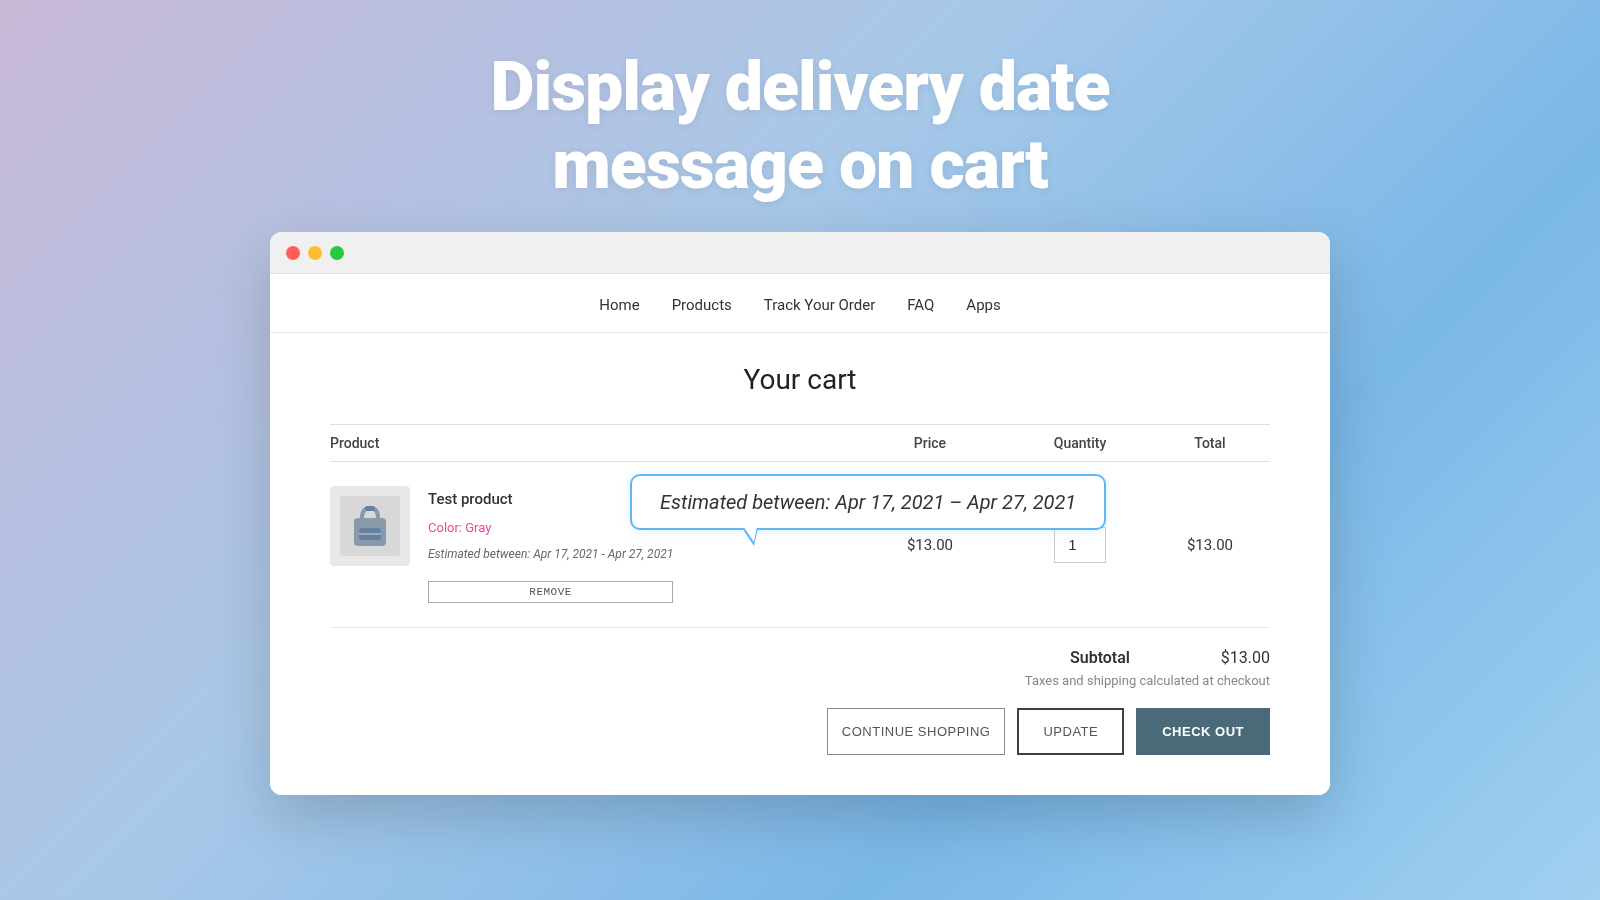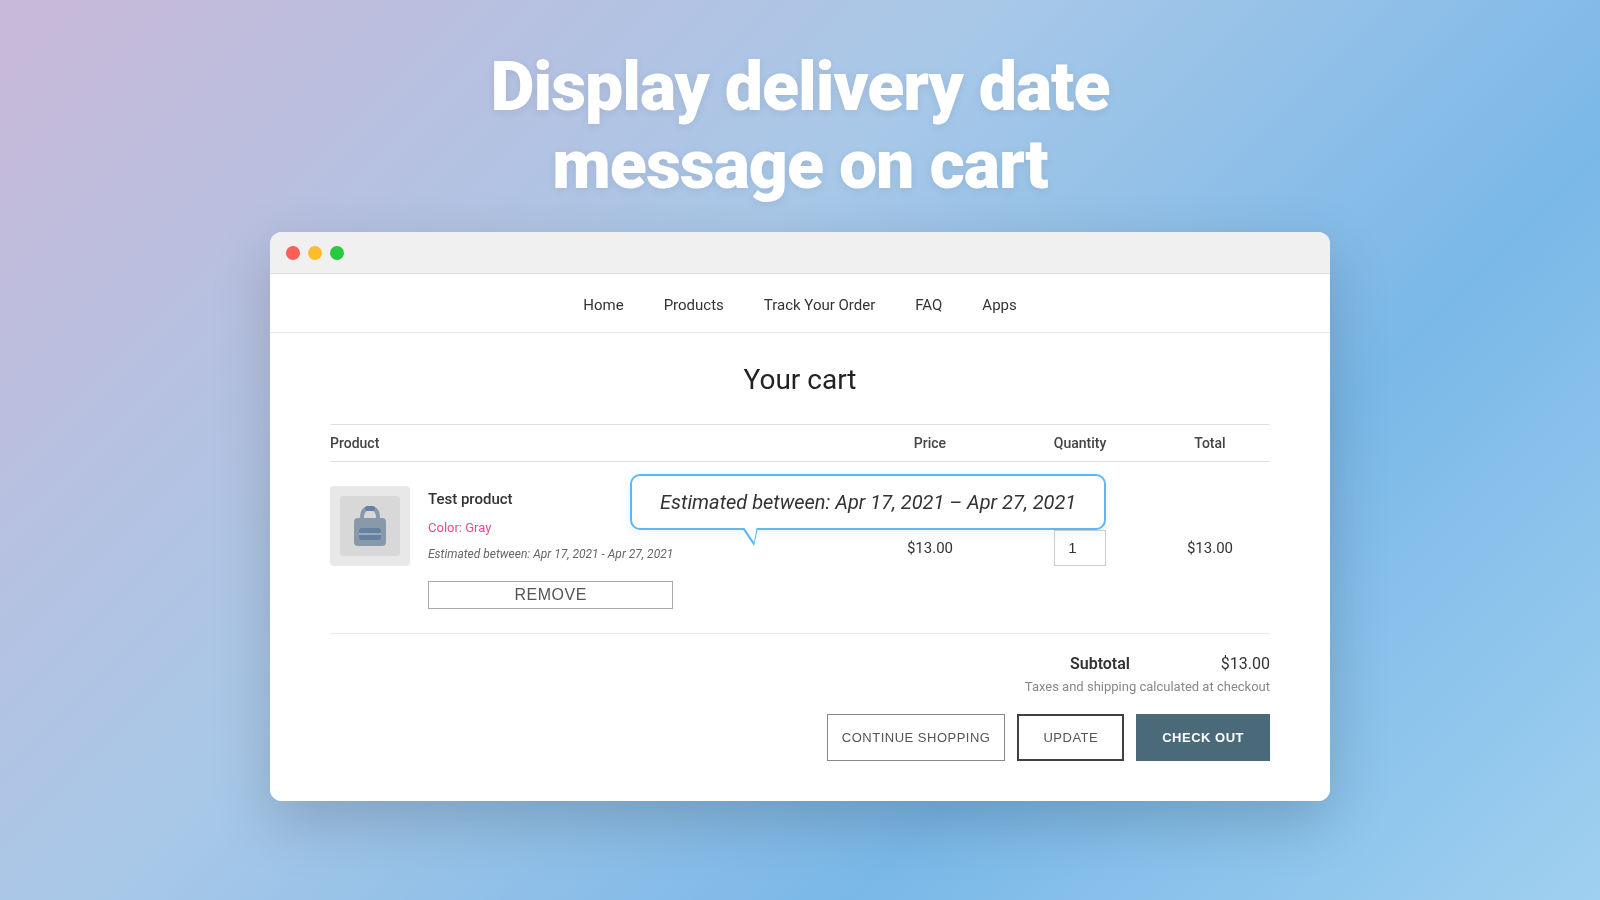--- a/index.html
+++ b/index.html
@@ -60,21 +60,21 @@
     .traffic-light.green { background: #27c93f; }
 
     .browser-content {
       background: #fff;
     }
 
     
     .store-nav {
       display: flex;
       justify-content: center;
-      gap: 40px;
+      gap: 32px;
       padding: 22px 0 18px;
       border-bottom: 1px solid #e8e8e8;
     }
 
     .nav-item {
       font-size: 15px;
       color: #333;
       cursor: pointer;
       text-decoration: none;
     }
@@ -162,26 +162,27 @@
       font-size: 12px;
       color: #666;
       font-style: italic;
     }
 
     .remove-btn {
       display: inline-block;
       margin-top: 8px;
       border: 1px solid #aaa;
       padding: 4px 22px;
-      font-size: 16px;
+      font-size: 11px;
       color: #555;
       cursor: pointer;
       background: #fff;
       letter-spacing: 0.5px;
       text-transform: uppercase;
+      font-family: Liberation Mono, monospace;
     }
 
     .price-cell {
       text-align: center;
       font-size: 15px;
       color: #333;
     }
 
     .qty-cell {
       text-align: center;

